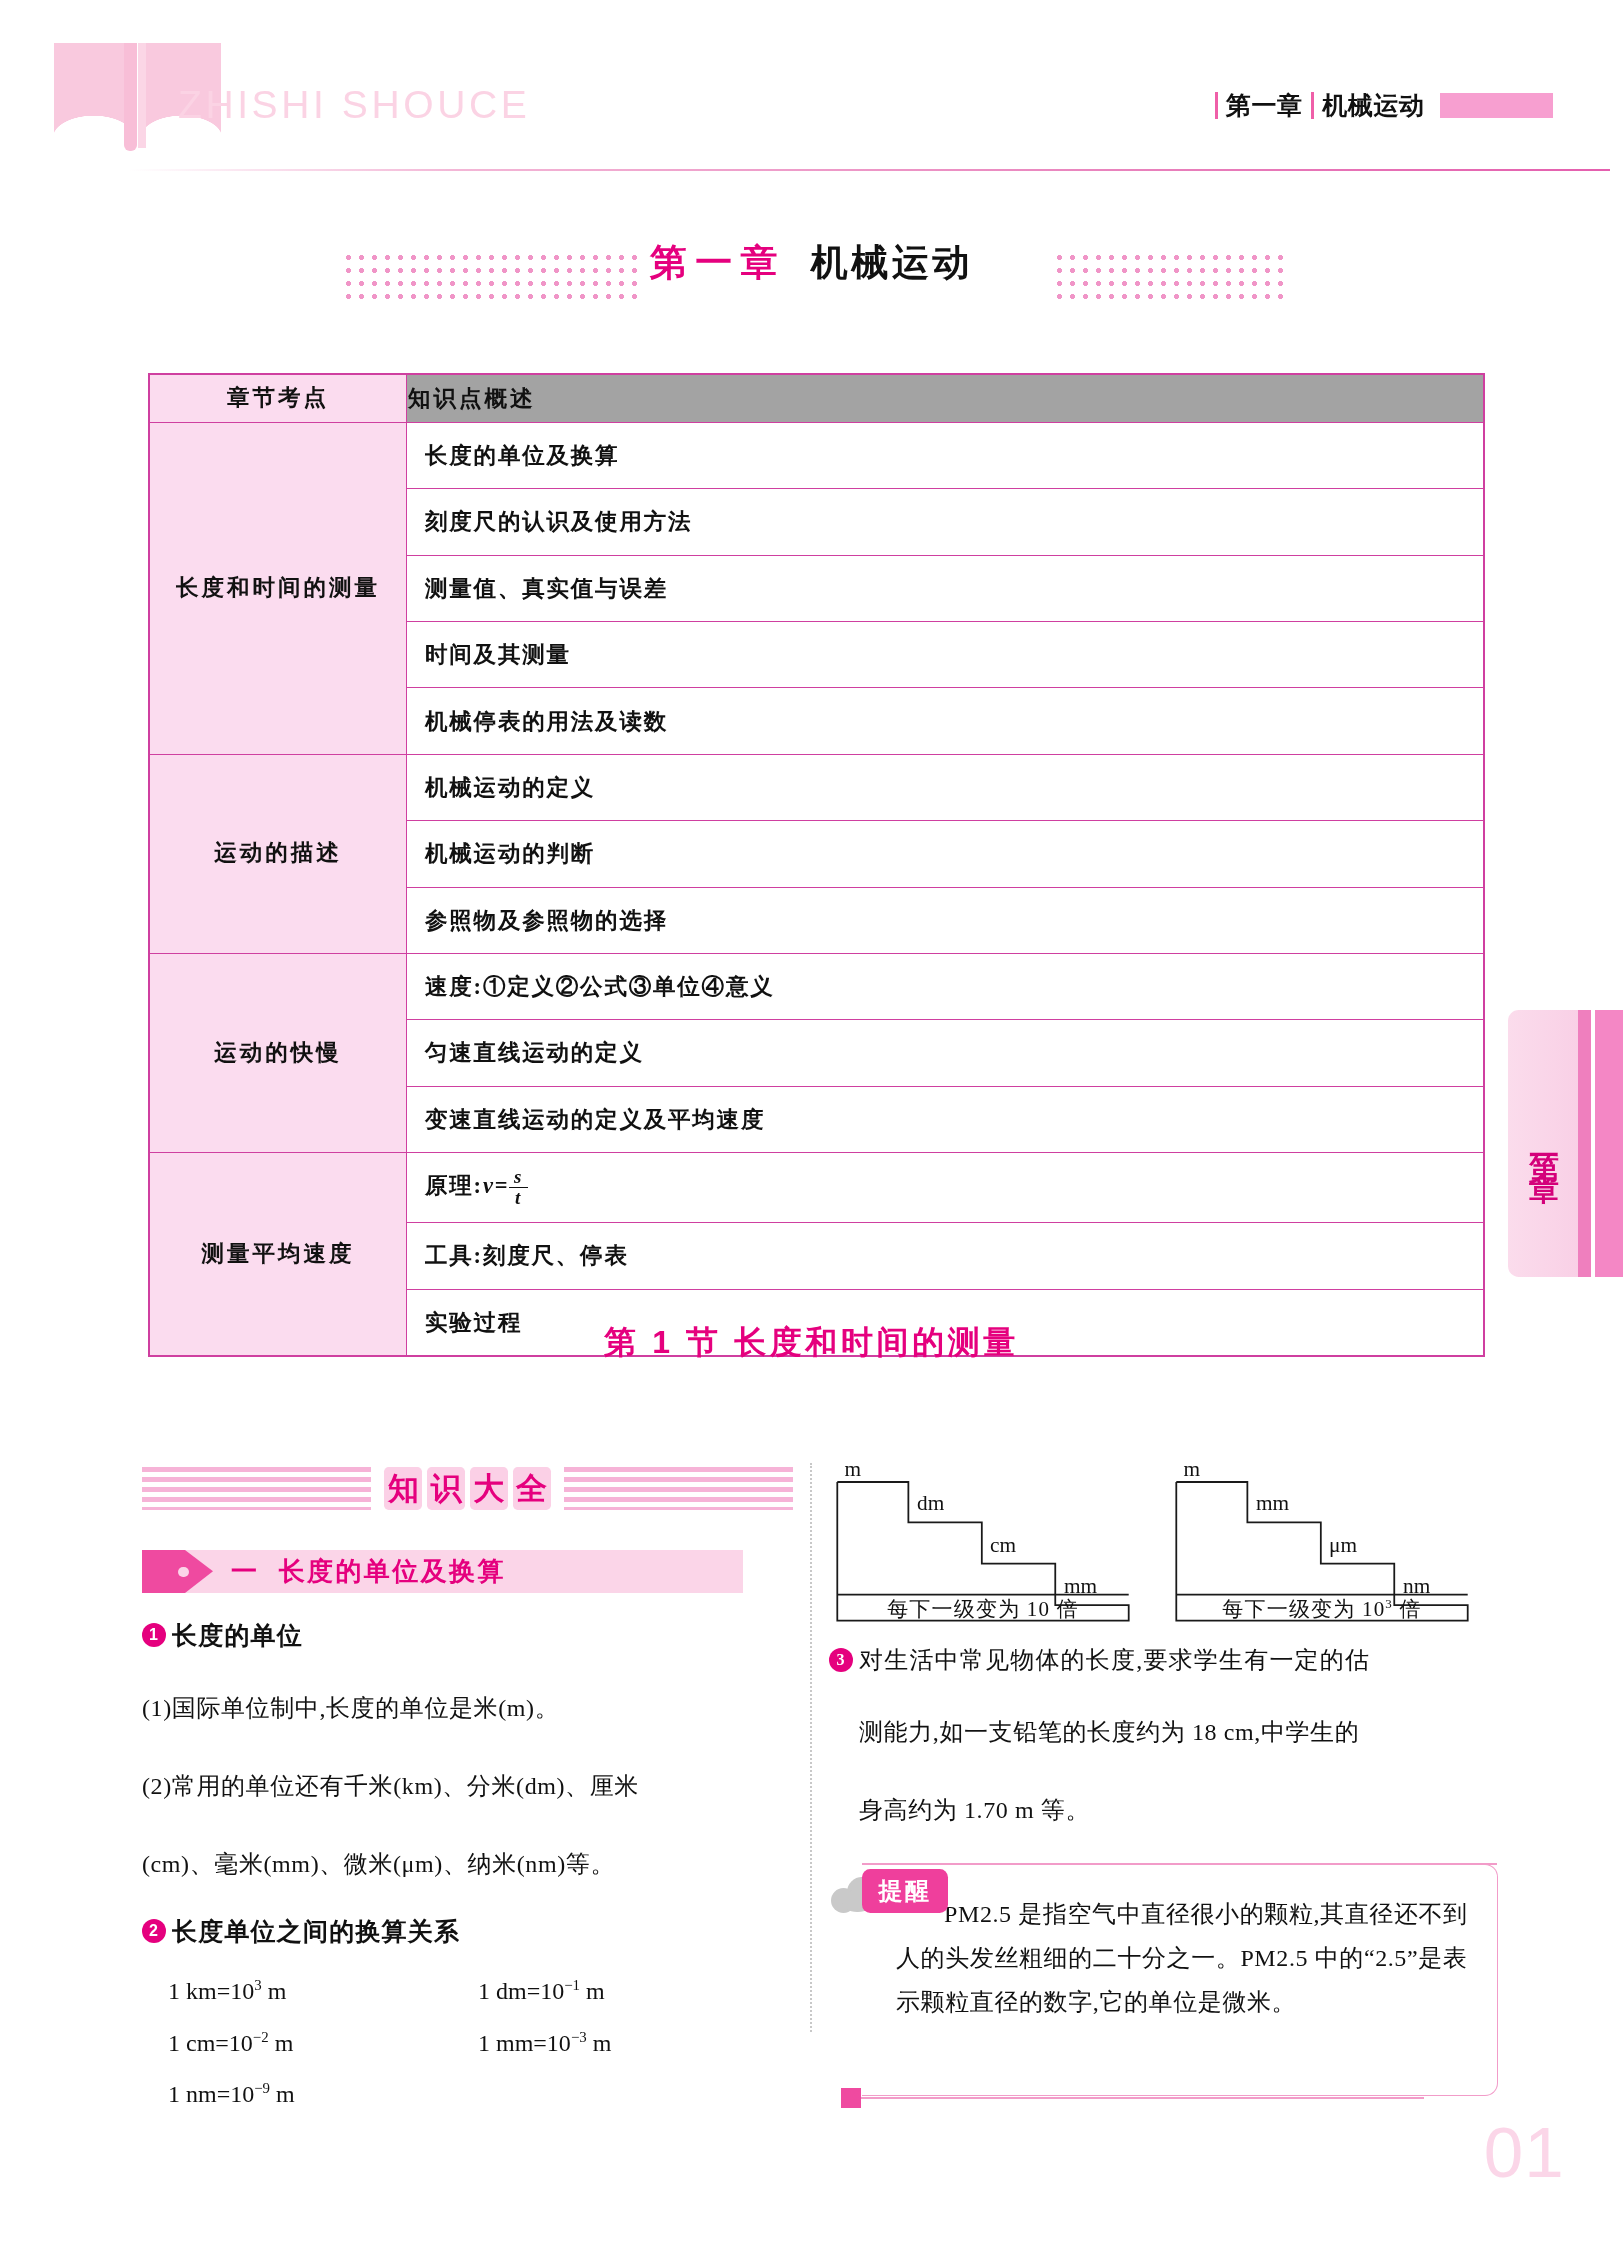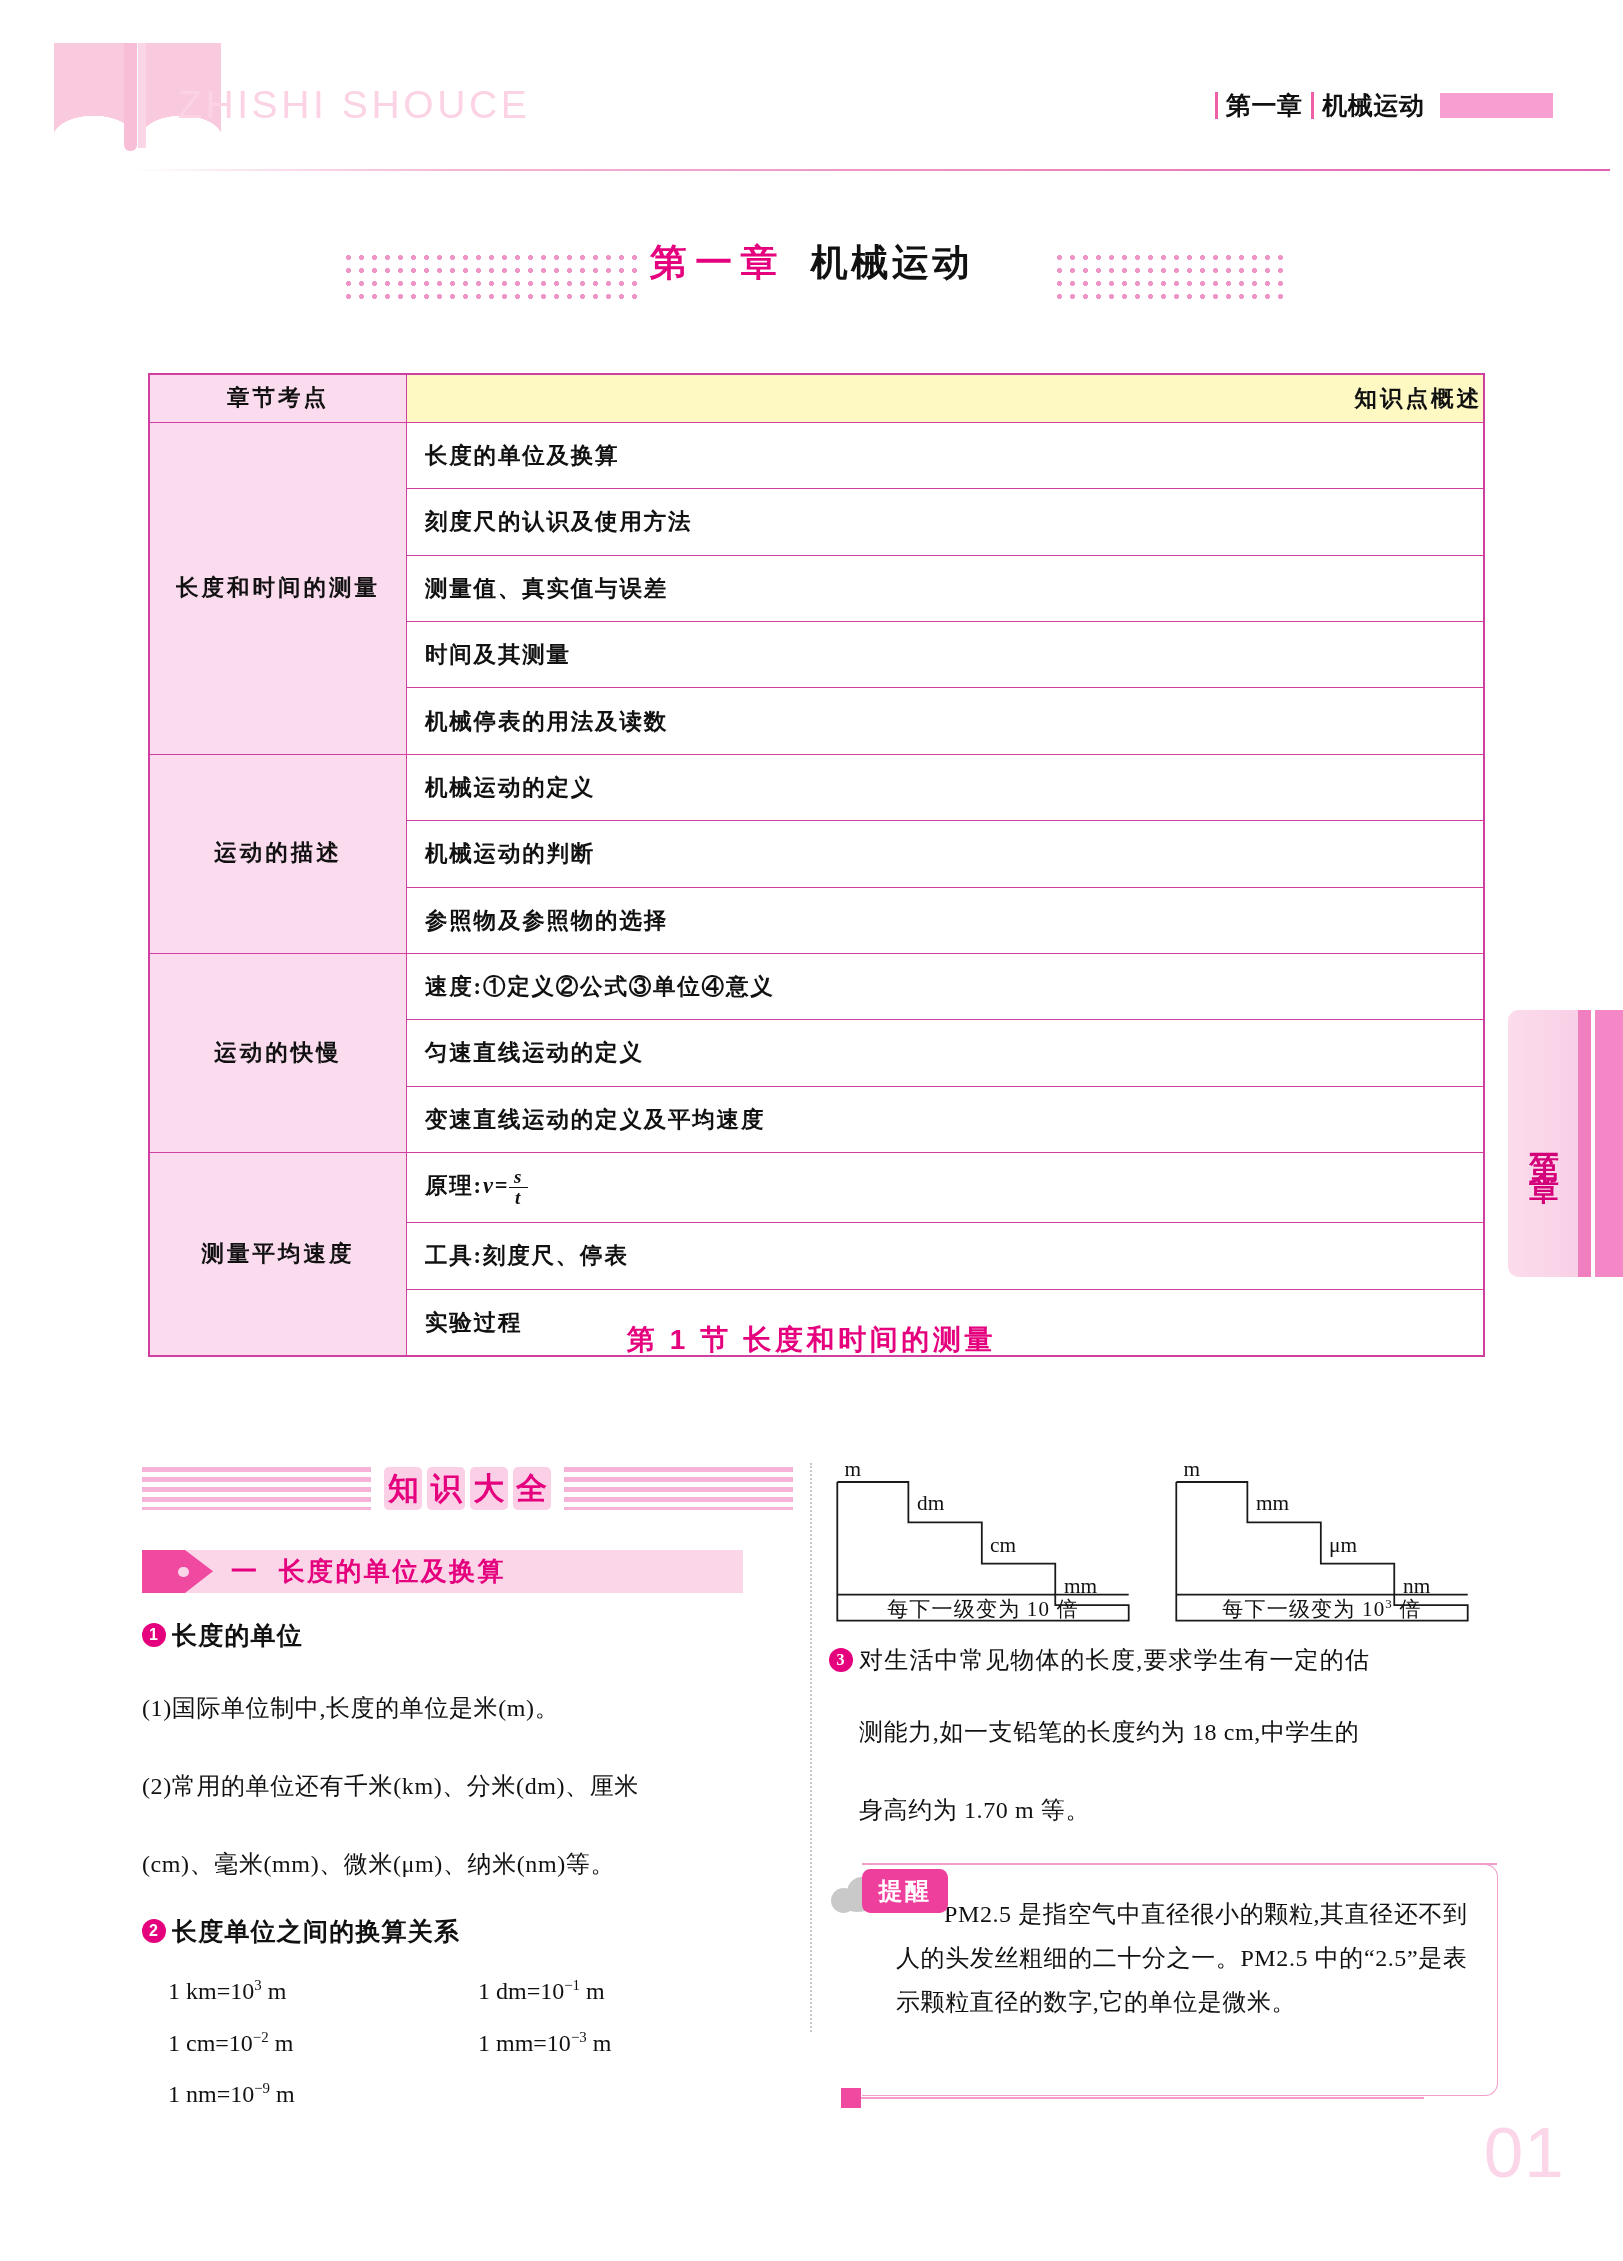--- a/index.html
+++ b/index.html
@@ -48,28 +48,28 @@
   .chaptitle .nm{color:#111;letter-spacing:3.6px;margin-left:25px;}
 
   
   .tbl{position:absolute;left:148px;top:373px;width:1337px;border-collapse:collapse;
        border:2.4px solid #cf3fa0;}
   .tbl td{border:1.2px solid #cf3fa0;font-family:"Liberation Serif","DejaVu Serif",serif;}
   .tbl .kcell{background:#fbdcef;width:237px;text-align:center;color:#111;font-size:22.5px;
        font-weight:600;letter-spacing:3px;line-height:1.55;padding:6px 9.5px;}
   .tbl .vcell{background:#ffffff;font-size:22.5px;color:#111;padding:14.2px 18px;height:37px;
        letter-spacing:1.8px;font-weight:600;}
-  .tbl .hdr2{background:#fef9c3;text-align:right;font-size:22.5px;font-weight:600;letter-spacing:3px;color:#111;}
+  .tbl .hdr2{background:#a3a3a3;text-align:left;font-size:22.5px;font-weight:600;letter-spacing:3px;color:#111;}
   .frac{display:inline-block;vertical-align:middle;text-align:center;font-style:italic;font-size:19px;line-height:1.05;}
   .frac .top{display:block;border-bottom:1.2px solid #111;padding:0 4.7px;}
   .frac .bot{display:block;padding:0 4.7px;}
 
   
   .sec1{position:absolute;left:0;top:1321px;width:1623px;text-align:center;
-    font-family:"Liberation Sans","DejaVu Sans",sans-serif;font-size:28px;font-weight:700;
+    font-family:"Liberation Sans","DejaVu Sans",sans-serif;font-size:32px;font-weight:700;
     color:#e5007e;letter-spacing:3.6px;}
 
   
   .coldiv{position:absolute;left:810px;top:1463px;width:0;height:569px;
     border-left:2.4px dotted #c8c8c8;}
 
   .colL{position:absolute;left:142px;top:1457px;width:651px;}
   .colR{position:absolute;left:829px;top:1457px;width:669px;}
 
   

